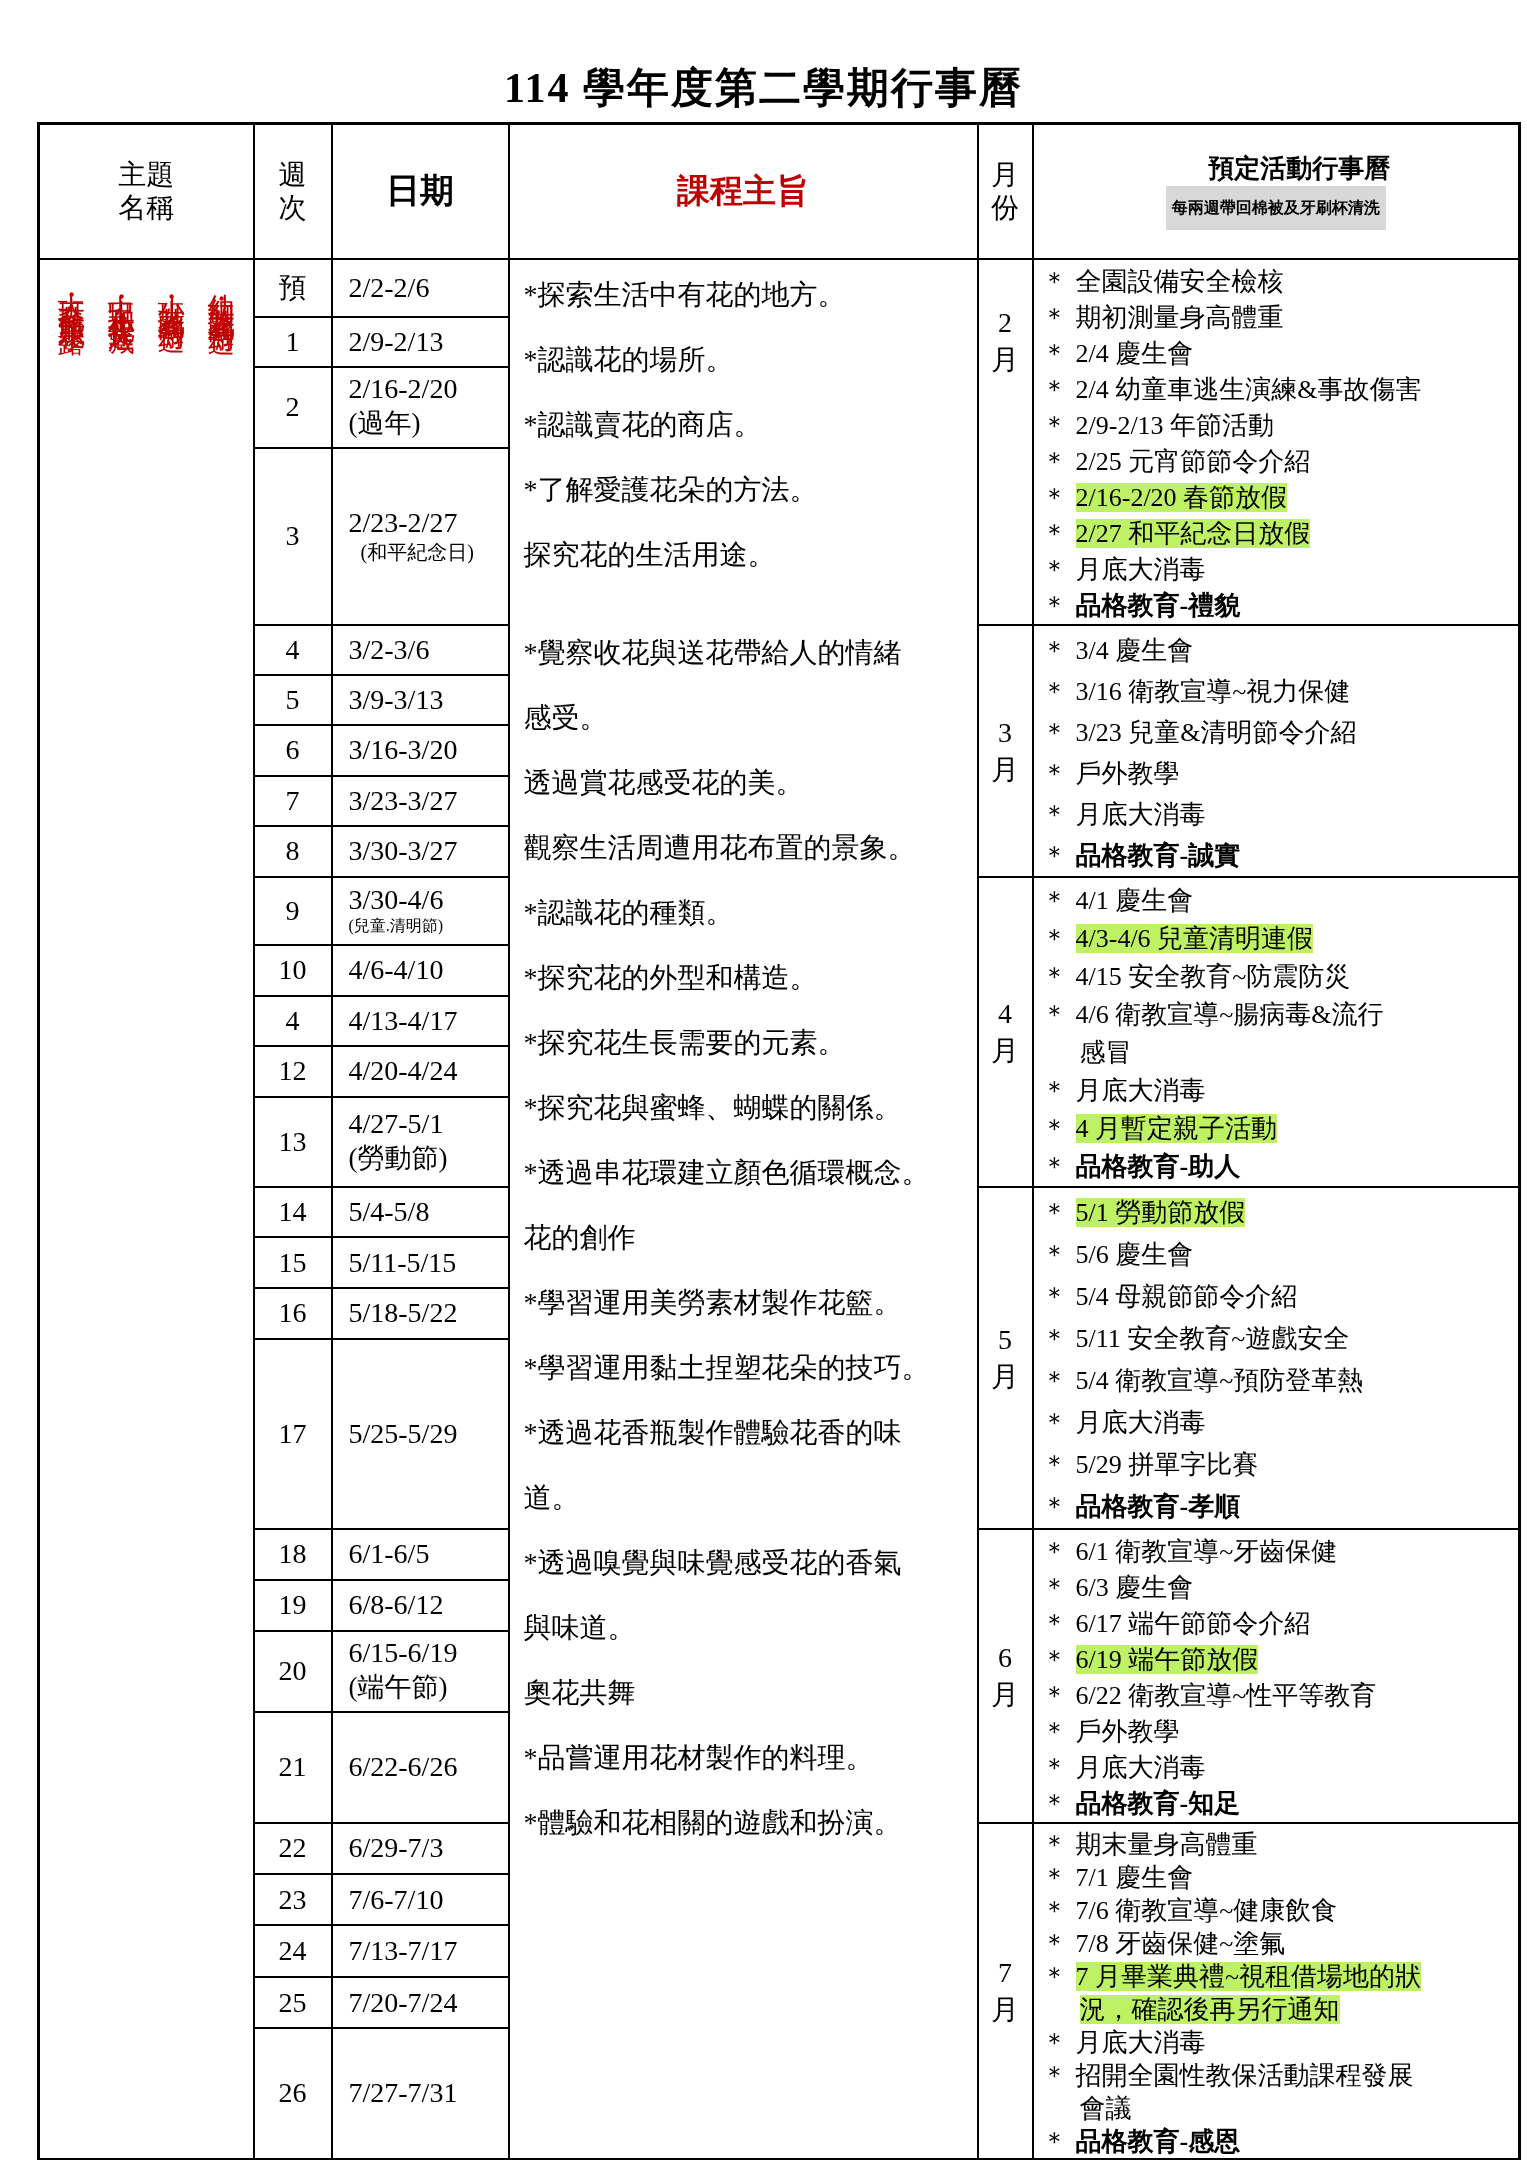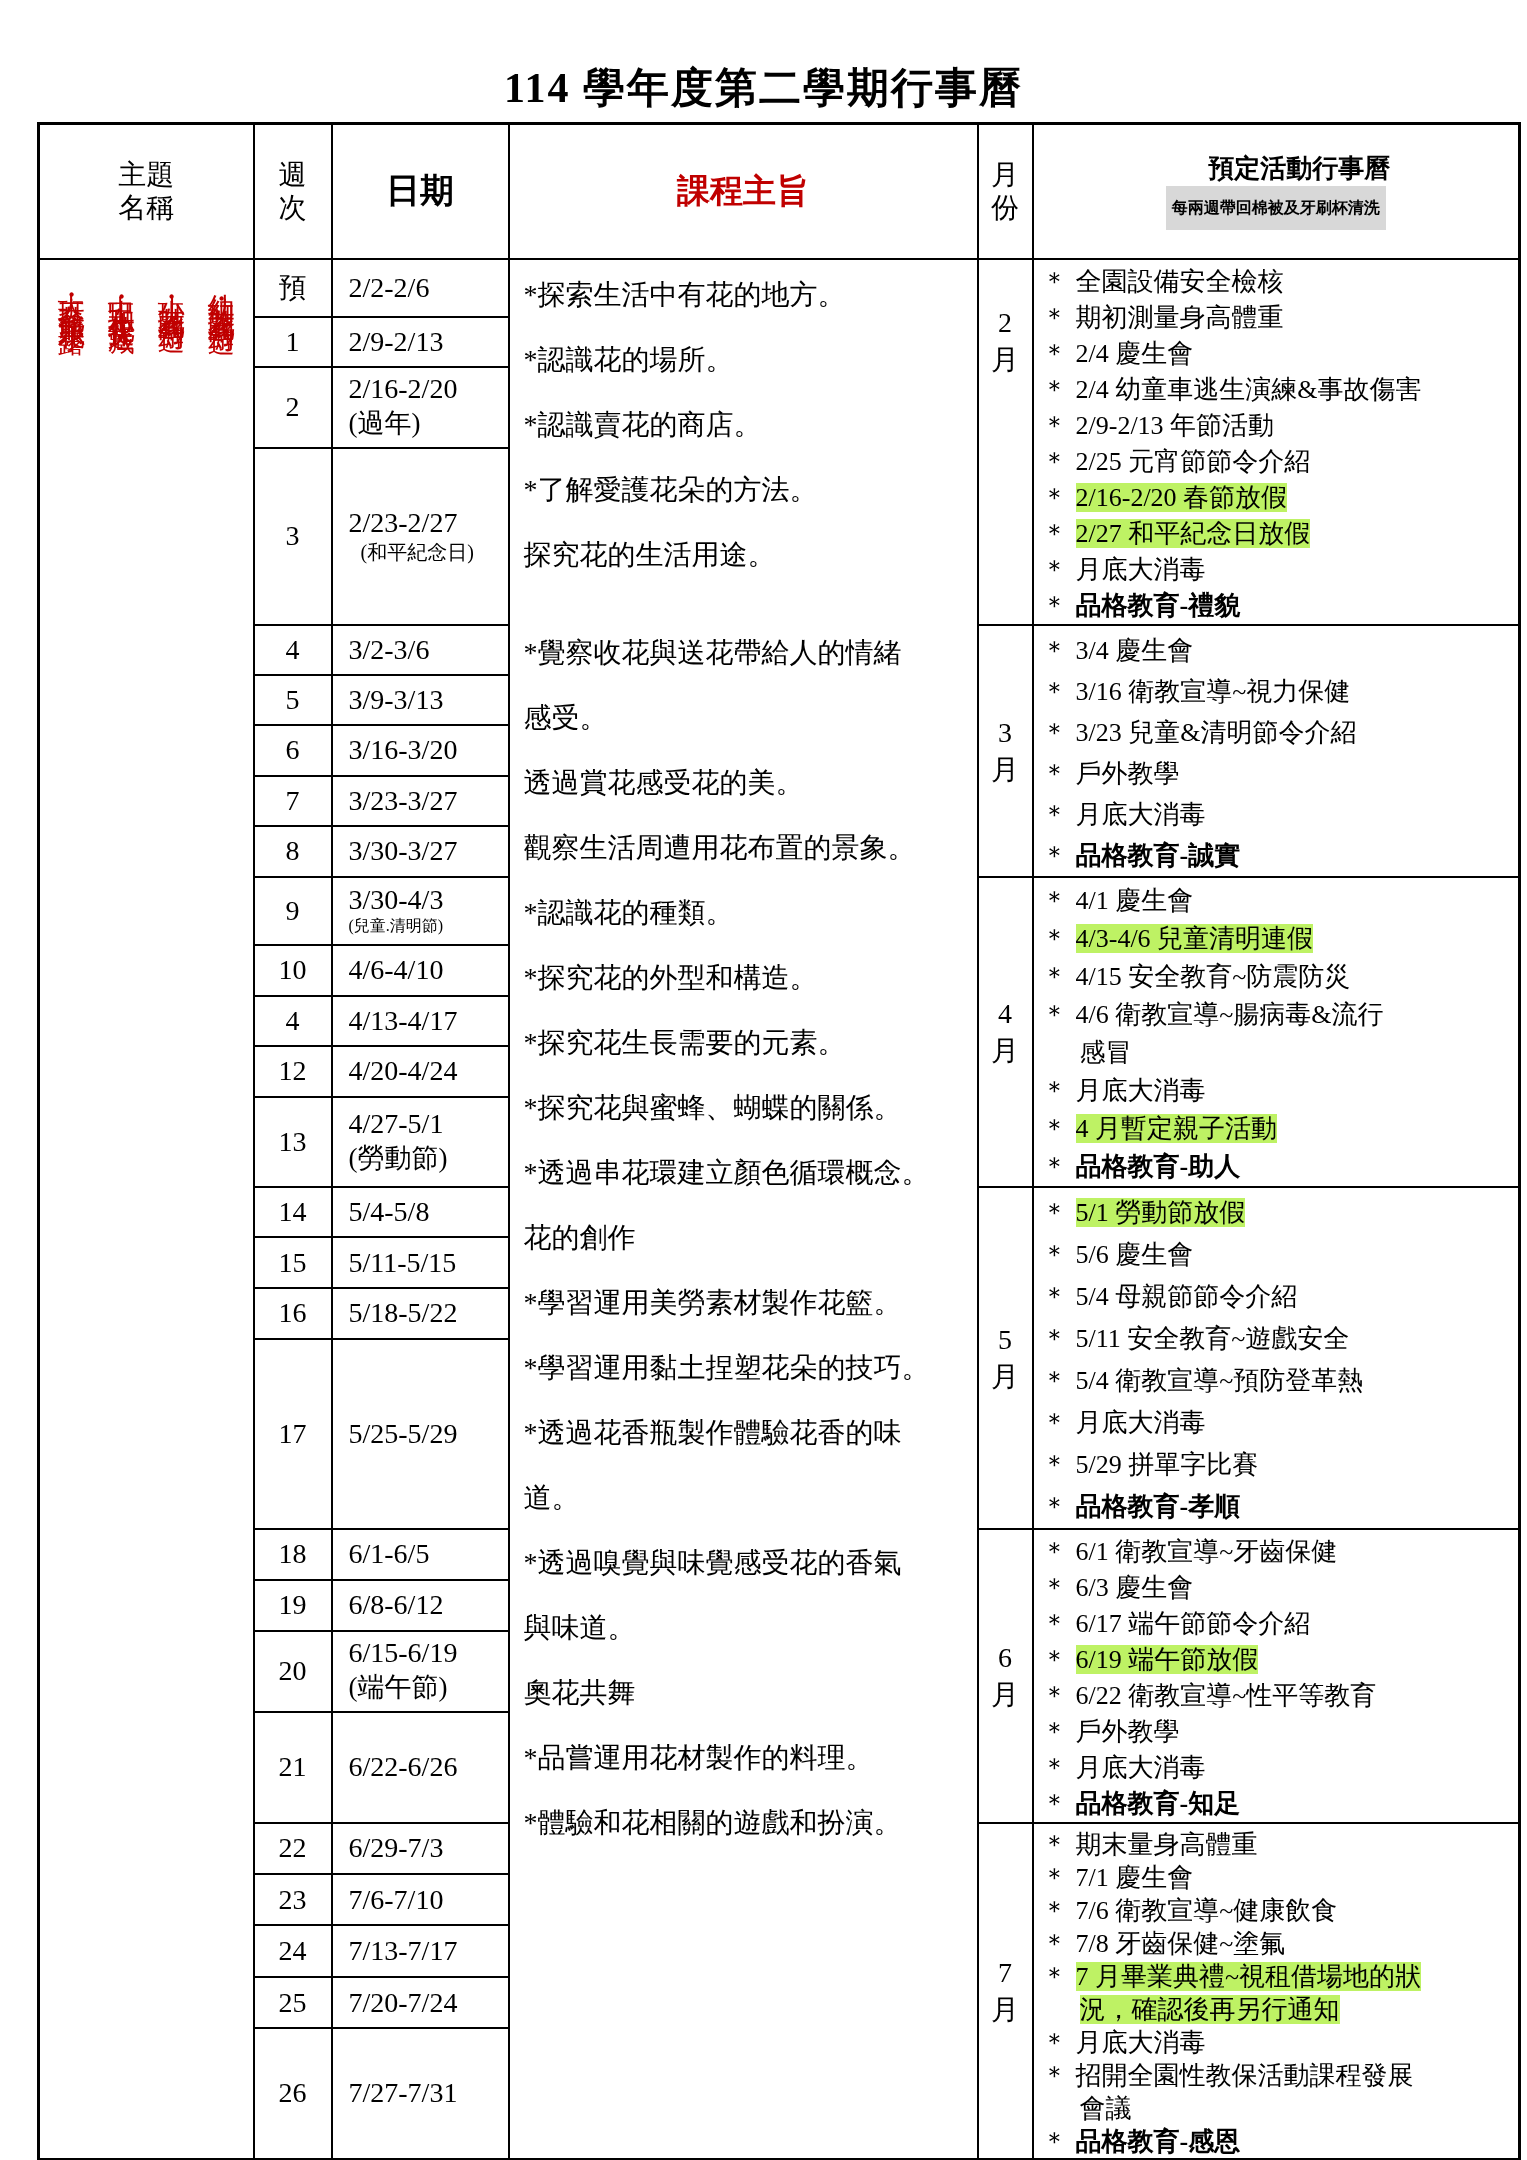--- a/index.html
+++ b/index.html
@@ -192,21 +192,21 @@
   <tr style="height:50px">
     <td class="wk">8</td>
     <td class="dt">
           <div>3/30-3/27</div>
         </td>
   </tr>
 
   <tr style="height:68px">
     <td class="wk">9</td>
     <td class="dt">
-          <div>3/30-4/3</div>
+          <div>3/30-4/6</div>
           <div class="note-sm">(兒童.清明節)</div>
         </td>
     <td class="month" rowspan="5">
       <div>4</div>
       <div>月</div>
     </td>
     <td class="act lh38" rowspan="5">
       <div class="ai"><span class="st">＊</span><span class="tx">4/1 慶生會</span></div>
       <div class="ai"><span class="st">＊</span><span class="tx hl">4/3-4/6 兒童清明連假</span></div>
       <div class="ai"><span class="st">＊</span><span class="tx">4/15 安全教育~防震防災</span></div>

